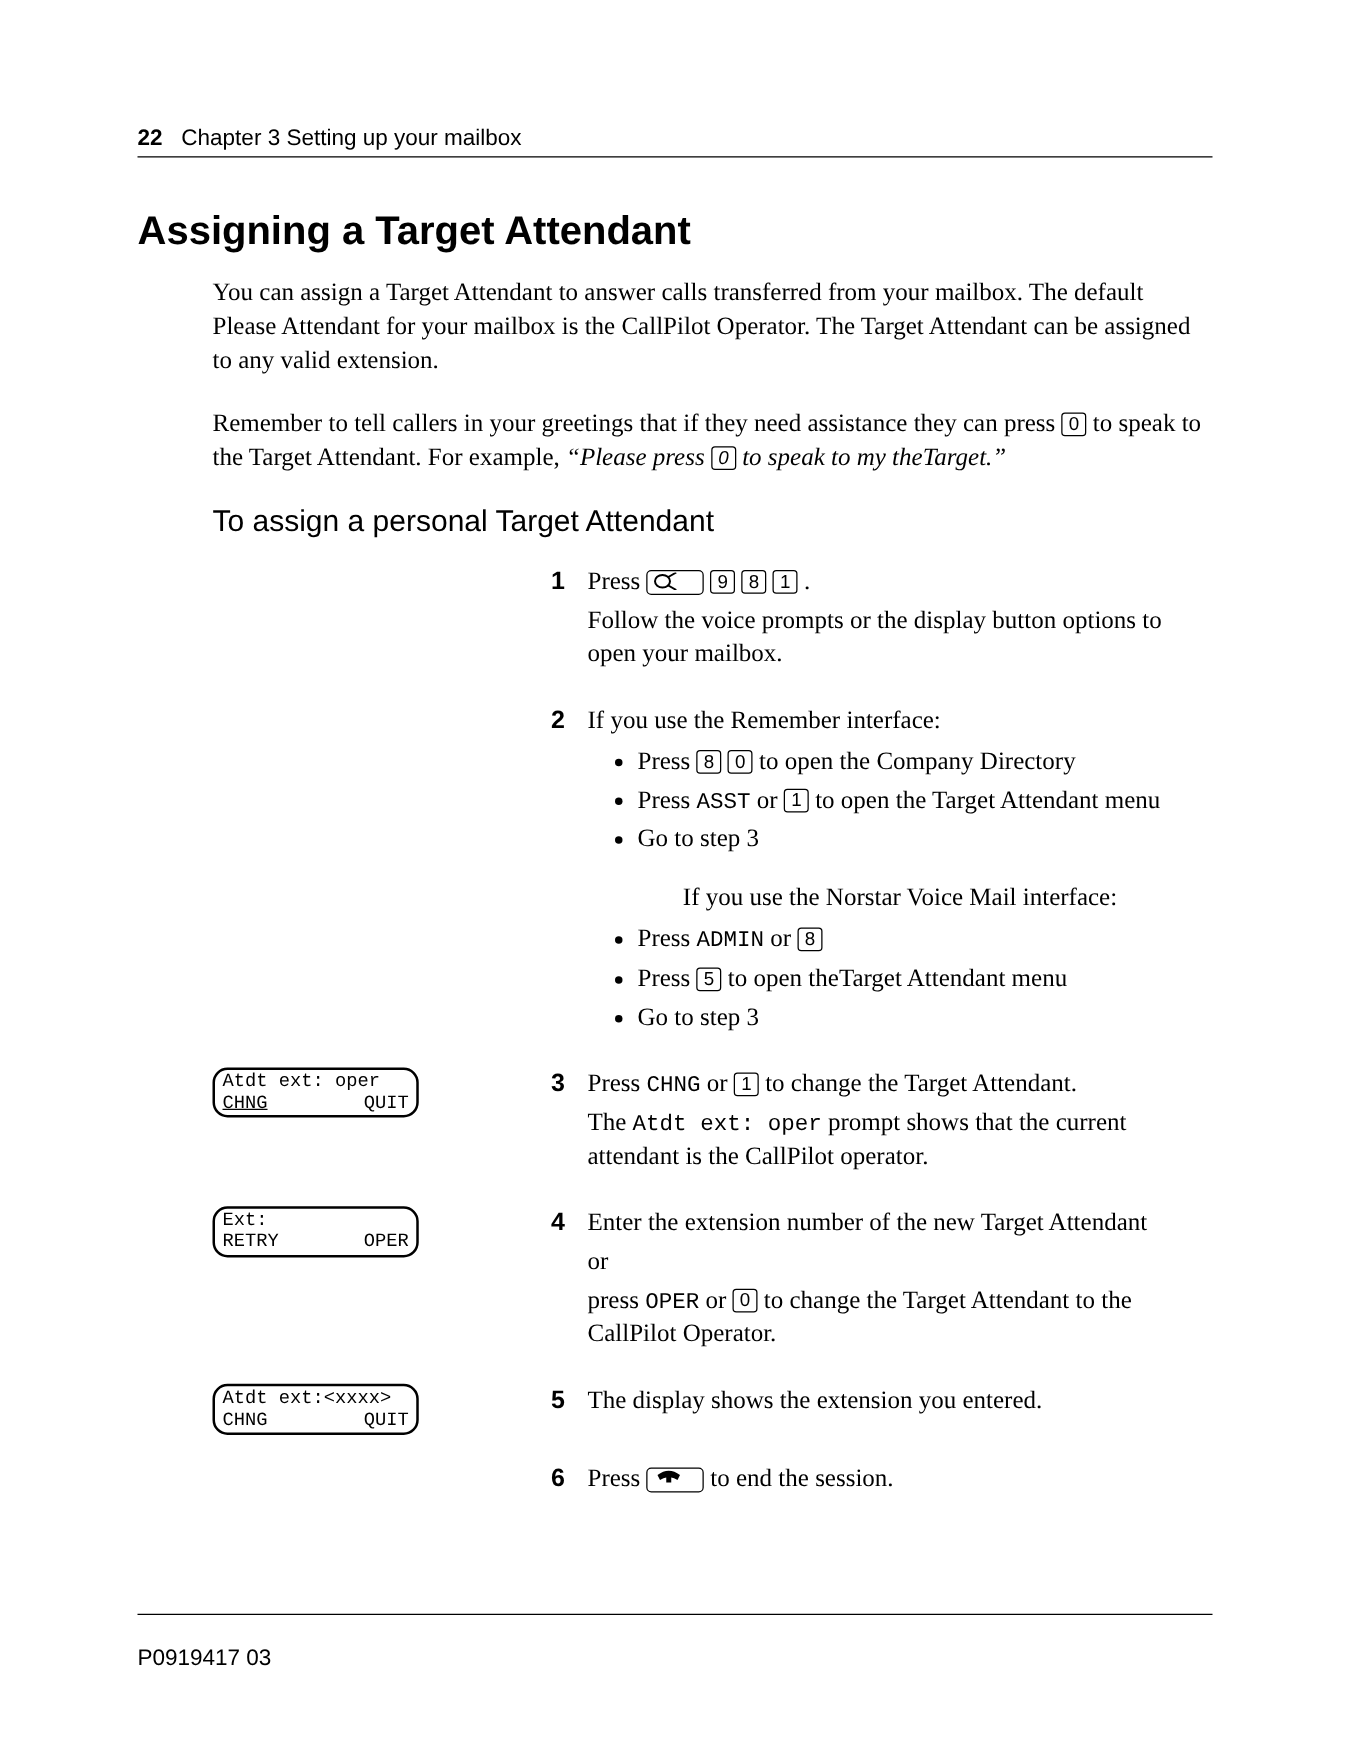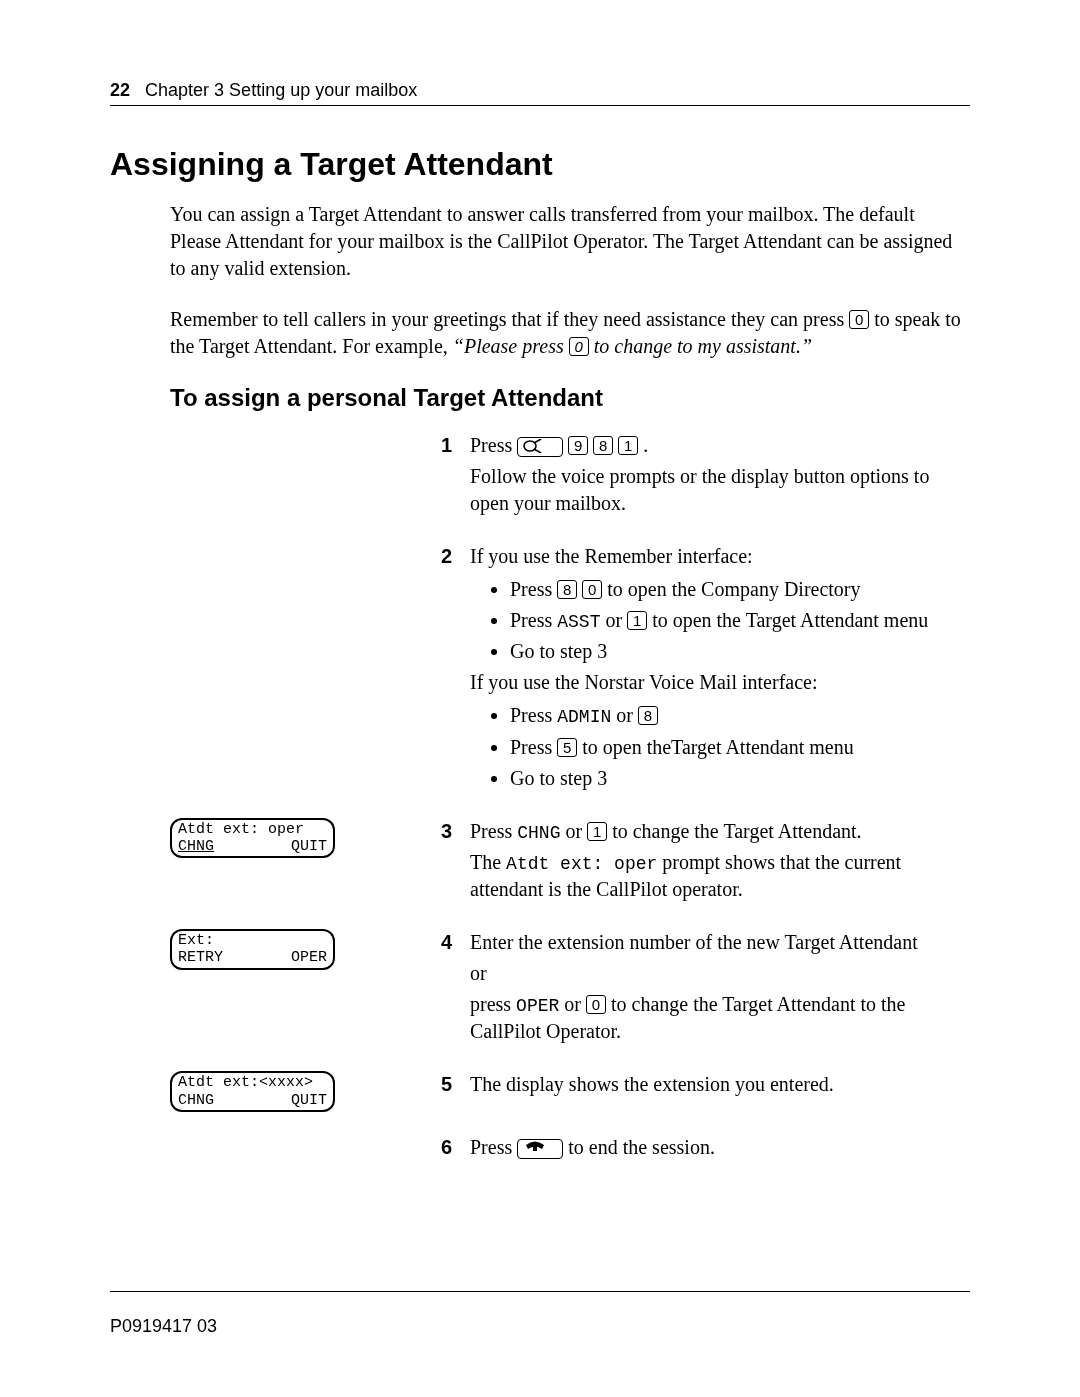--- a/index.html
+++ b/index.html
@@ -14,39 +14,40 @@
     position: relative;
     box-sizing: border-box;
     padding: 80px 110px 40px 110px;
   }
   .topline {
     border-bottom: 1.5px solid #000;
     padding-bottom: 4px;
     margin-bottom: 40px;
     font-family: Arial, Helvetica, sans-serif;
     font-size: 18px;
+    margin-top: 20px;
   }
   .topline .pg {
     font-weight: bold;
   }
   h1.title {
     font-family: Arial, Helvetica, sans-serif;
     font-weight: bold;
     font-size: 32px;
     margin: 0 0 18px 0;
   }
   .bodytext {
     margin-left: 60px;
     font-size: 20px;
     line-height: 1.35;
   }
   .bodytext p { margin: 0 0 24px 0; }
   h2.subtitle {
     font-family: Arial, Helvetica, sans-serif;
-    font-weight: bold;
+    font-weight: normal;
     font-size: 24px;
     margin: 10px 0 20px 60px;
   }
   .procedure {
     display: flex;
     flex-direction: column;
     gap: 22px;
     font-size: 20px;
     line-height: 1.35;
   }
@@ -156,21 +157,21 @@
   <div class="topline">
     <span class="pg">22</span>
     <span>&nbsp;&nbsp;</span><span>Chapter 3  Setting up your mailbox</span>
   </div>
 
   <h1 class="title">Assigning a Target Attendant</h1>
 
   <div class="bodytext">
     <p>You can assign a Target Attendant to answer calls transferred from your mailbox. The default Please Attendant for your mailbox is the CallPilot Operator. The Target Attendant can be assigned to any valid extension.</p>
     <p>
-      <span>Remember to tell callers in your greetings that if they need assistance they can press </span><span class="key">0</span><span> to speak to the Target Attendant. For example, </span><span class="italic"><span>“Please press </span><span class="key">0</span><span> to change to my assistant.”</span></span>
+      <span>Remember to tell callers in your greetings that if they need assistance they can press </span><span class="key">0</span><span> to speak to the Target Attendant. For example, </span><span class="italic"><span>“Please press </span><span class="key">0</span><span> to speak to my theTarget.”</span></span>
     </p>
   </div>
 
   <h2 class="subtitle">To assign a personal Target Attendant</h2>
 
   <div class="procedure">
 
     <div class="step">
       <div class="displaycell"></div>
       <div class="numcell">1</div>
@@ -196,21 +197,21 @@
     <div class="step">
       <div class="displaycell"></div>
       <div class="numcell">2</div>
       <div class="stepbody">
         <p>If you use the Remember interface:</p>
         <ul>
           <li><span>Press </span><span class="key">8</span> <span class="key">0</span><span> to open the Company Directory</span></li>
           <li><span>Press </span><span class="soft">ASST</span><span> or </span><span class="key">1</span><span> to open the Target Attendant menu</span></li>
           <li>Go to step 3</li>
         </ul>
-        <p style="margin-top:4px;">If you use the Norstar Voice Mail interface:</p>
+        <p style="margin-top:20px;text-align:center;">If you use the Norstar Voice Mail interface:</p>
         <ul>
           <li><span>Press </span><span class="soft">ADMIN</span><span> or </span><span class="key">8</span></li>
           <li><span>Press </span><span class="key">5</span><span> to open theTarget Attendant menu</span></li>
           <li>Go to step 3</li>
         </ul>
       </div>
     </div>
 
     <div class="step">
       <div class="displaycell">

